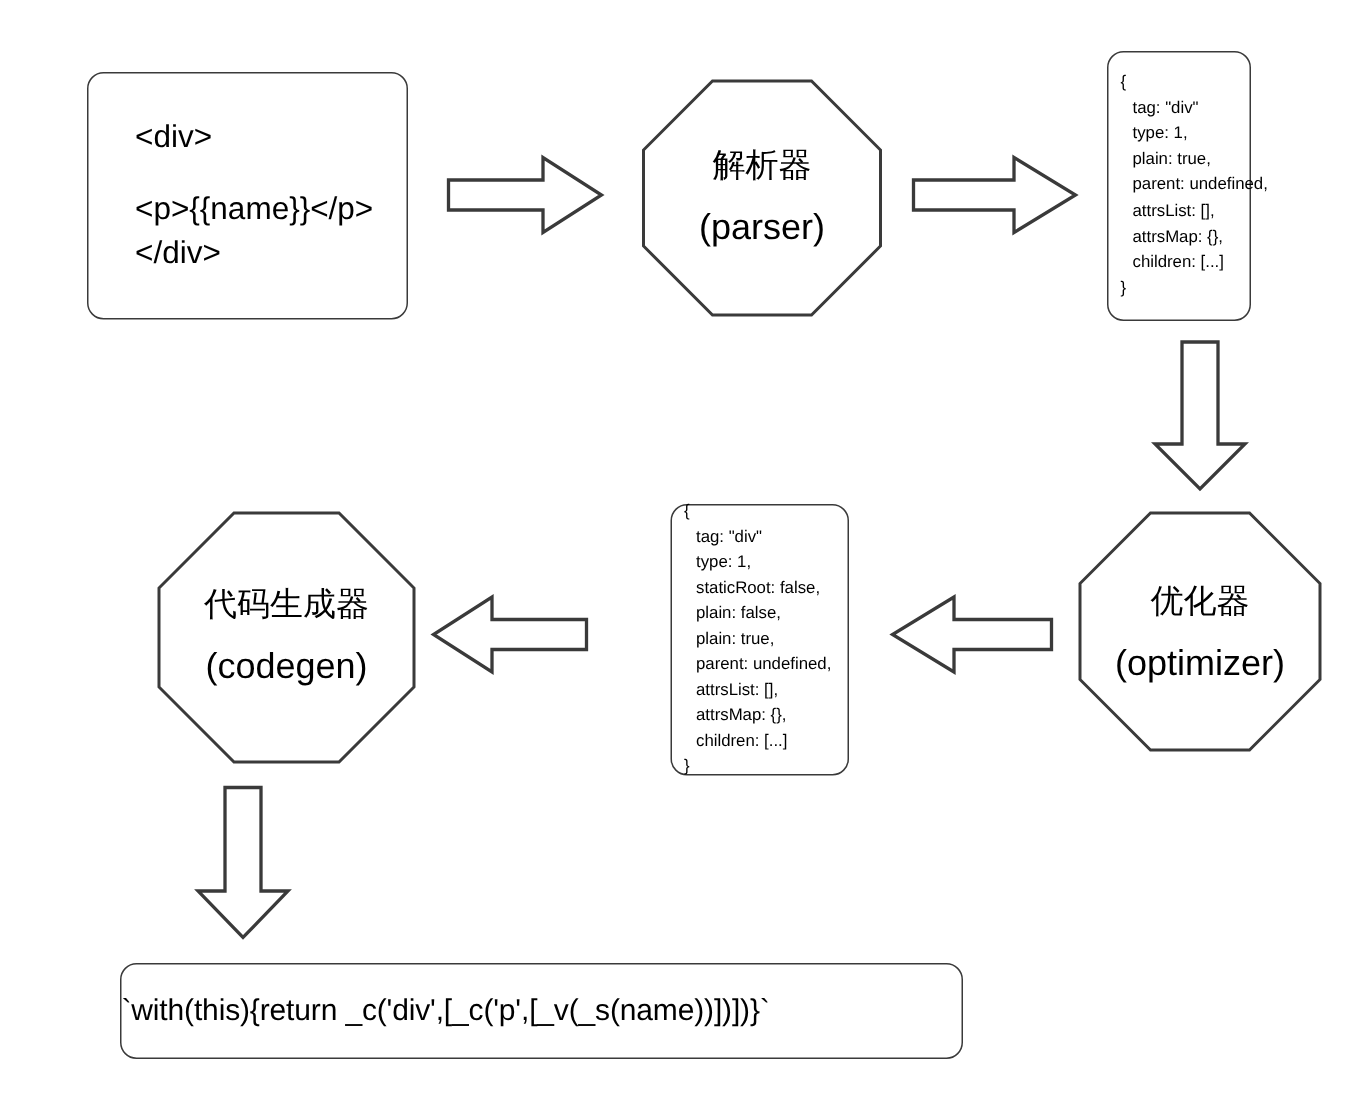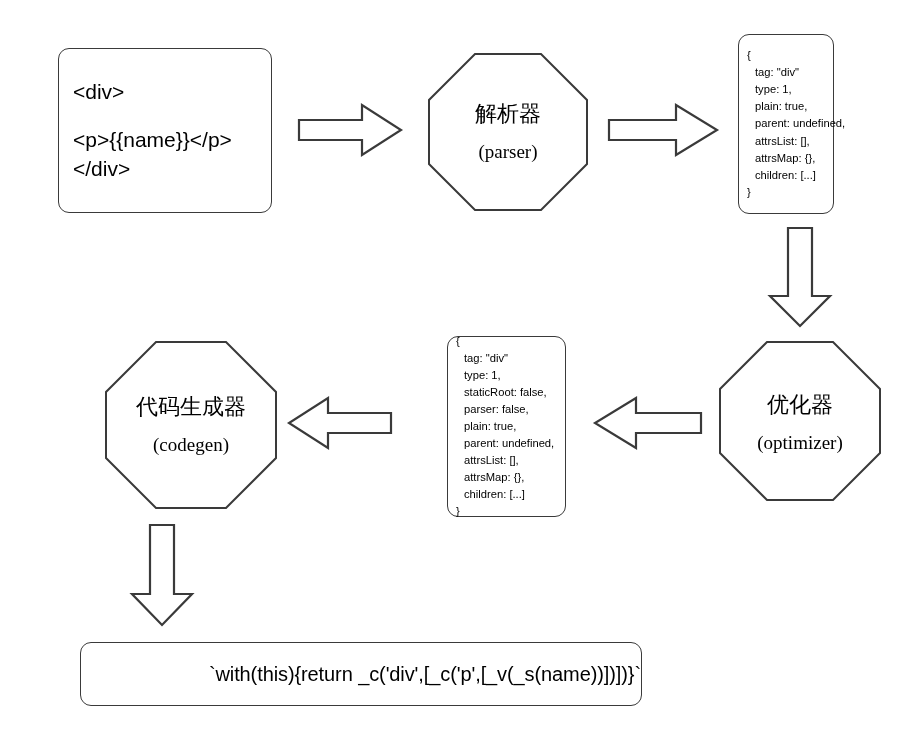--- a/index.html
+++ b/index.html
@@ -31,21 +31,21 @@
   }
   .code-box {
     font-size: 21px;
     line-height: 1.42;
     letter-spacing: 0px;
     white-space: pre;
     color: #000;
     display: flex;
     flex-direction: column;
     justify-content: center;
-    padding-left: 14px;
+    padding-left: 31px;
   }
   .code-box .blank {
     height: 18px;
   }
   .ast-box {
     font-size: 11.2px;
     line-height: 1.52;
     white-space: pre;
     color: #000;
     padding: 0;
@@ -55,21 +55,21 @@
   }
   .ast-box .ln {
     padding-left: 8px;
   }
   .ast-box .ln.indent {
     padding-left: 16px;
   }
   .render-box {
     display: flex;
     align-items: center;
-    justify-content: flex-end;
+    justify-content: flex-start;
     font-size: 20px;
     white-space: pre;
     letter-spacing: -0.1px;
   }
   
   .octa {
     position: absolute;
   }
   .octa svg {
     position: absolute;
@@ -91,22 +91,21 @@
     font-size: 22px;
     line-height: 1.25;
     pointer-events: none;
     gap: 12px;
   }
   .octa-label .cn {
     font-family: "DejaVu Sans", "Liberation Sans", sans-serif;
     font-size: 22px;
   }
   .octa-label .en {
-    font-size: 19px;
-    font-family: Liberation Serif, serif;
+    font-size: 24px;
   }
   
   .arrow {
     position: absolute;
   }
   .arrow svg {
     display: block;
     overflow: visible;
   }
 </style>
@@ -176,21 +175,21 @@
     <svg width="108" height="52" viewBox="0 0 108 52">
       <polygon points="107,16 42,16 42,1 1,26 42,51 42,36 107,36" fill="#ffffff" stroke="#3a3a3a" stroke-width="2.2" stroke-linejoin="miter"></polygon>
     </svg>
   </div>
 
   <div class="node rbox ast-box" style="left:447px; top:336px; width:119px; height:181px;">
     <div class="ln">{</div>
     <div class="ln indent">tag: "div"</div>
     <div class="ln indent">type: 1,</div>
     <div class="ln indent">staticRoot: false,</div>
-    <div class="ln indent">parser: false,</div>
+    <div class="ln indent">plain: false,</div>
     <div class="ln indent">plain: true,</div>
     <div class="ln indent">parent: undefined,</div>
     <div class="ln indent">attrsList: [],</div>
     <div class="ln indent">attrsMap: {},</div>
     <div class="ln indent">children: [...]</div>
     <div class="ln">}</div>
   </div>
 
   <div class="arrow" style="left:288px; top:397px; width:104px; height:52px;">
     <svg width="104" height="52" viewBox="0 0 104 52">

